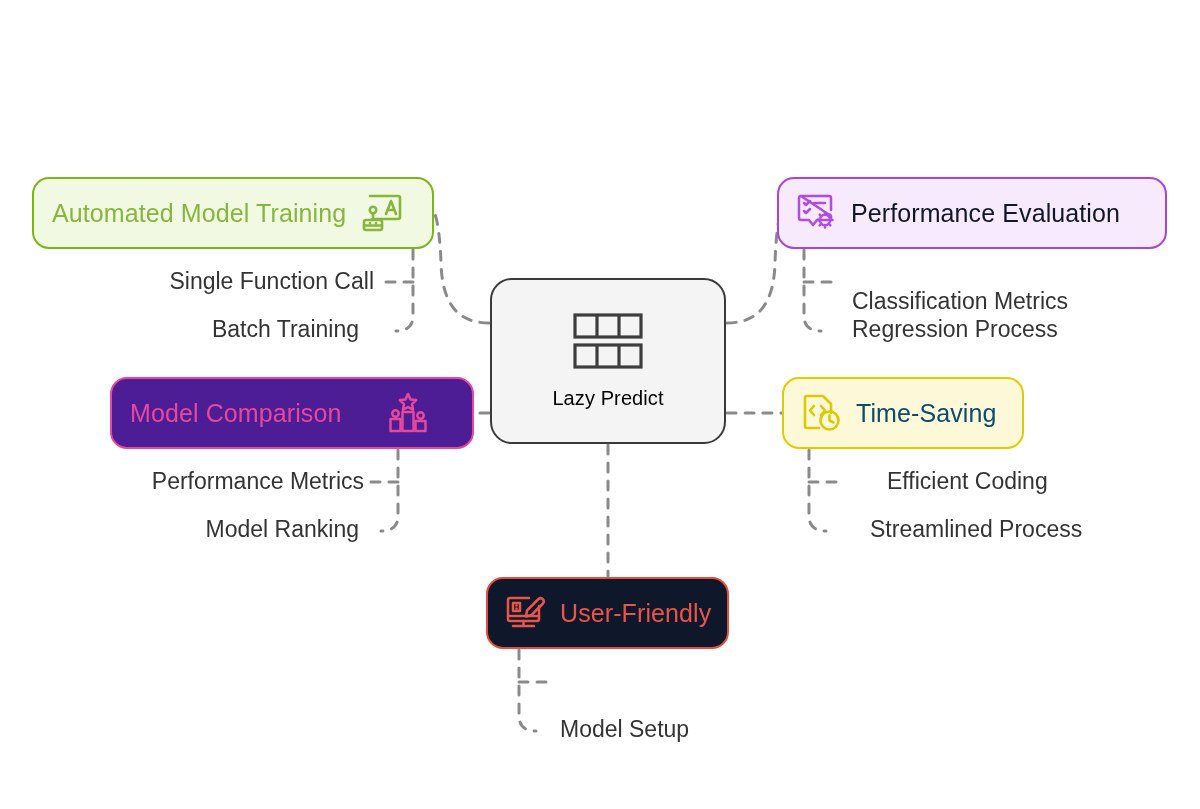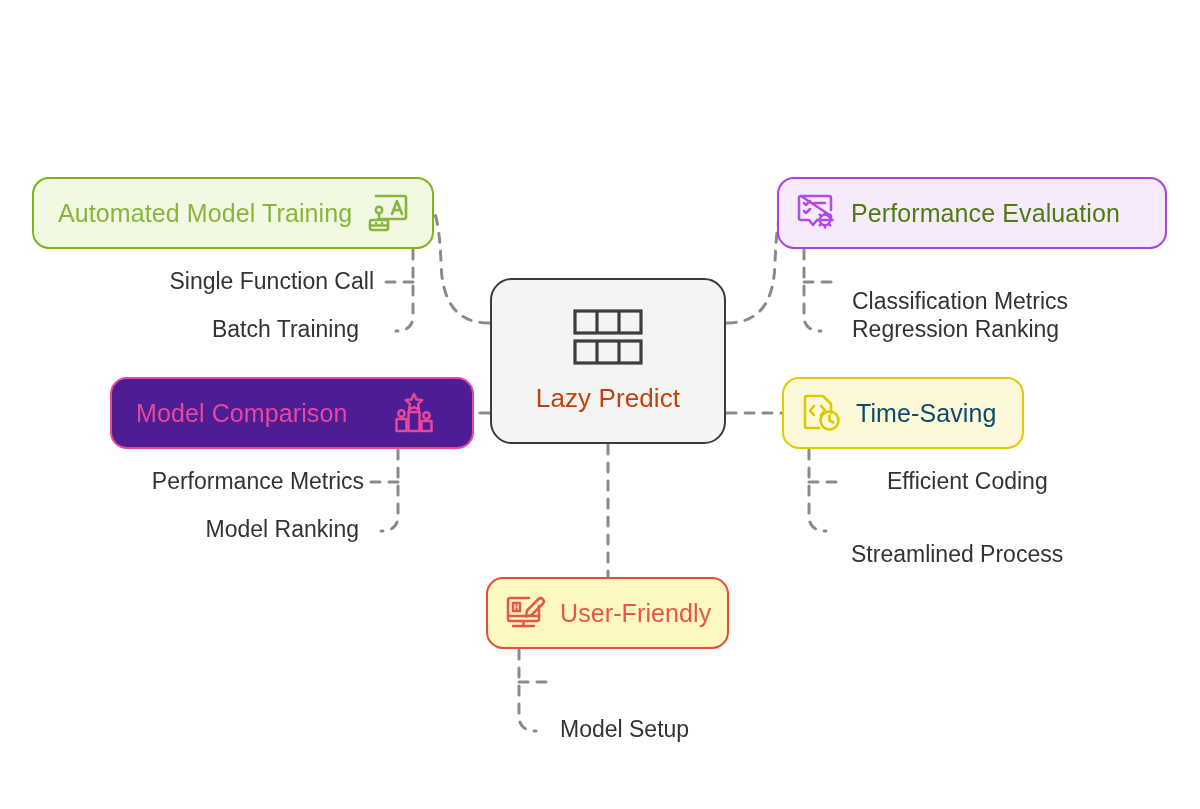--- a/index.html
+++ b/index.html
@@ -40,22 +40,22 @@
     display: flex;
     flex-direction: column;
     align-items: center;
     justify-content: center;
     z-index: 3;
   }
   .center-icon {
     margin-bottom: 14px;
   }
   .center-label {
-    font-size: 26px;
-    color: #c2410c;
+    font-size: 20px;
+    color: #000000;
     letter-spacing: .1px;
   }
 
   
   .branch {
     position: absolute;
     box-sizing: border-box;
     height: 72px;
     border-radius: 17px;
     border-width: 2.6px;
@@ -71,44 +71,44 @@
   }
   .branch .bicon {
     display: flex;
     align-items: center;
     justify-content: center;
     flex: none;
   }
 
   
   .branch.icon-right { justify-content: flex-start; }
-  .branch.icon-right .btxt { margin-left: 24px; }
+  .branch.icon-right .btxt { margin-left: 18px; }
   .branch.icon-right .bicon { margin-left: 14px; margin-right: 16px; }
   
   .branch.icon-left .bicon { margin-left: 17px; }
   .branch.icon-left .btxt { margin-left: 13px; margin-right: 20px; }
 
   #b-training   { left: 32px;  top: 177px; width: 402px;
                   border-color: #7cb518; background: #f2f9e2; }
   #b-training   .btxt { color: #86b63c; }
 
   #b-comparison { left: 110px; top: 377px; width: 364px;
                   border-color: #e8479b; background: #4c1d95; gap: 32px; }
   #b-comparison .btxt { color: #e8479b; }
 
   #b-perf       { left: 777px; top: 177px; width: 390px;
                   border-color: #a843e0; background: #f8eafd; }
-  #b-perf       .btxt { color: #4d7c0f; }
+  #b-perf       .btxt { color: #0f172a; }
 
   #b-time       { left: 782px; top: 377px; width: 242px;
                   border-color: #e0cc00; background: #fdf9d8; }
   #b-time       .btxt { color: #0c4a6e; }
 
   #b-user       { left: 486px; top: 577px; width: 243px;
-                  border-color: #e74c3c; background: #fef9c3; }
+                  border-color: #e74c3c; background: #0f172a; }
   #b-user       .btxt { color: #e8554a; }
 
   
   .sub {
     position: absolute;
     font-size: 23px;
     color: #333333;
     white-space: nowrap;
     z-index: 2;
   }
@@ -212,38 +212,38 @@
           <path d="M8,19 L10,21 L14,17"></path>
           <line x1="18" y1="11" x2="29" y2="11"></line>
           <circle cx="29" cy="28" r="5.2"></circle>
           <path d="M29,20.5 L29,22.8 M29,33.2 L29,35.5 M23.7,22.7 L25.3,24.3 M32.7,31.7 L34.3,33.3 M21.5,28 L23.8,28 M34.2,28 L36.5,28 M23.7,33.3 L25.3,31.7 M32.7,24.3 L34.3,22.7"></path>
         </g>
       </svg>
     </span>
     <span class="btxt">Performance Evaluation</span>
   </div>
   <div class="sub" style="left:852px; top:268px;margin-top:20px;">Classification Metrics</div>
-  <div class="sub" style="left:852px; top:316px;">Regression Ranking</div>
+  <div class="sub" style="left:852px; top:316px;">Regression Process</div>
 
   <div class="branch icon-left" id="b-time">
     <span class="bicon">
       <svg width="42" height="42" viewBox="0 0 42 42" xmlns="http://www.w3.org/2000/svg">
         <g fill="none" stroke="#ddc900" stroke-width="2.6" stroke-linejoin="round" stroke-linecap="round">
           <path d="M30,21 L30,12 L22,4 L6,4 A2,2 0 0 0 4,6 L4,34 A2,2 0 0 0 6,36 L18,36"></path>
           <path d="M13,14 L9,18.5 L13,23"></path>
           <path d="M20,14 L24,18.5 L20,23"></path>
           <circle cx="28.5" cy="28.5" r="9"></circle>
           <path d="M28.5,23.5 L28.5,28.5 L32.5,30.5"></path>
         </g>
       </svg>
     </span>
     <span class="btxt">Time-Saving</span>
   </div>
   <div class="sub" style="left:850px; top:468px;margin-left:37px;">Efficient Coding</div>
-  <div class="sub" style="left:851px; top:516px;margin-top:25px;">Streamlined Process</div>
+  <div class="sub" style="left:870px; top:516px;">Streamlined Process</div>
 
   <div class="branch icon-left" id="b-user">
     <span class="bicon">
       <svg width="42" height="40" viewBox="0 0 42 40" xmlns="http://www.w3.org/2000/svg">
         <g fill="none" stroke="#e8554a" stroke-width="2.5" stroke-linejoin="round" stroke-linecap="round">
           <path d="M34,13 L34,26 A2,2 0 0 1 32,28 L5,28 A2,2 0 0 1 3,26 L3,7 A2,2 0 0 1 5,5 L24,5"></path>
           <line x1="3" y1="23" x2="34" y2="23"></line>
           <rect x="8" y="10" width="7" height="8"></rect>
           <line x1="11.5" y1="12.4" x2="11.5" y2="12.6"></line>
           <line x1="11.5" y1="15.6" x2="11.5" y2="15.8"></line>

